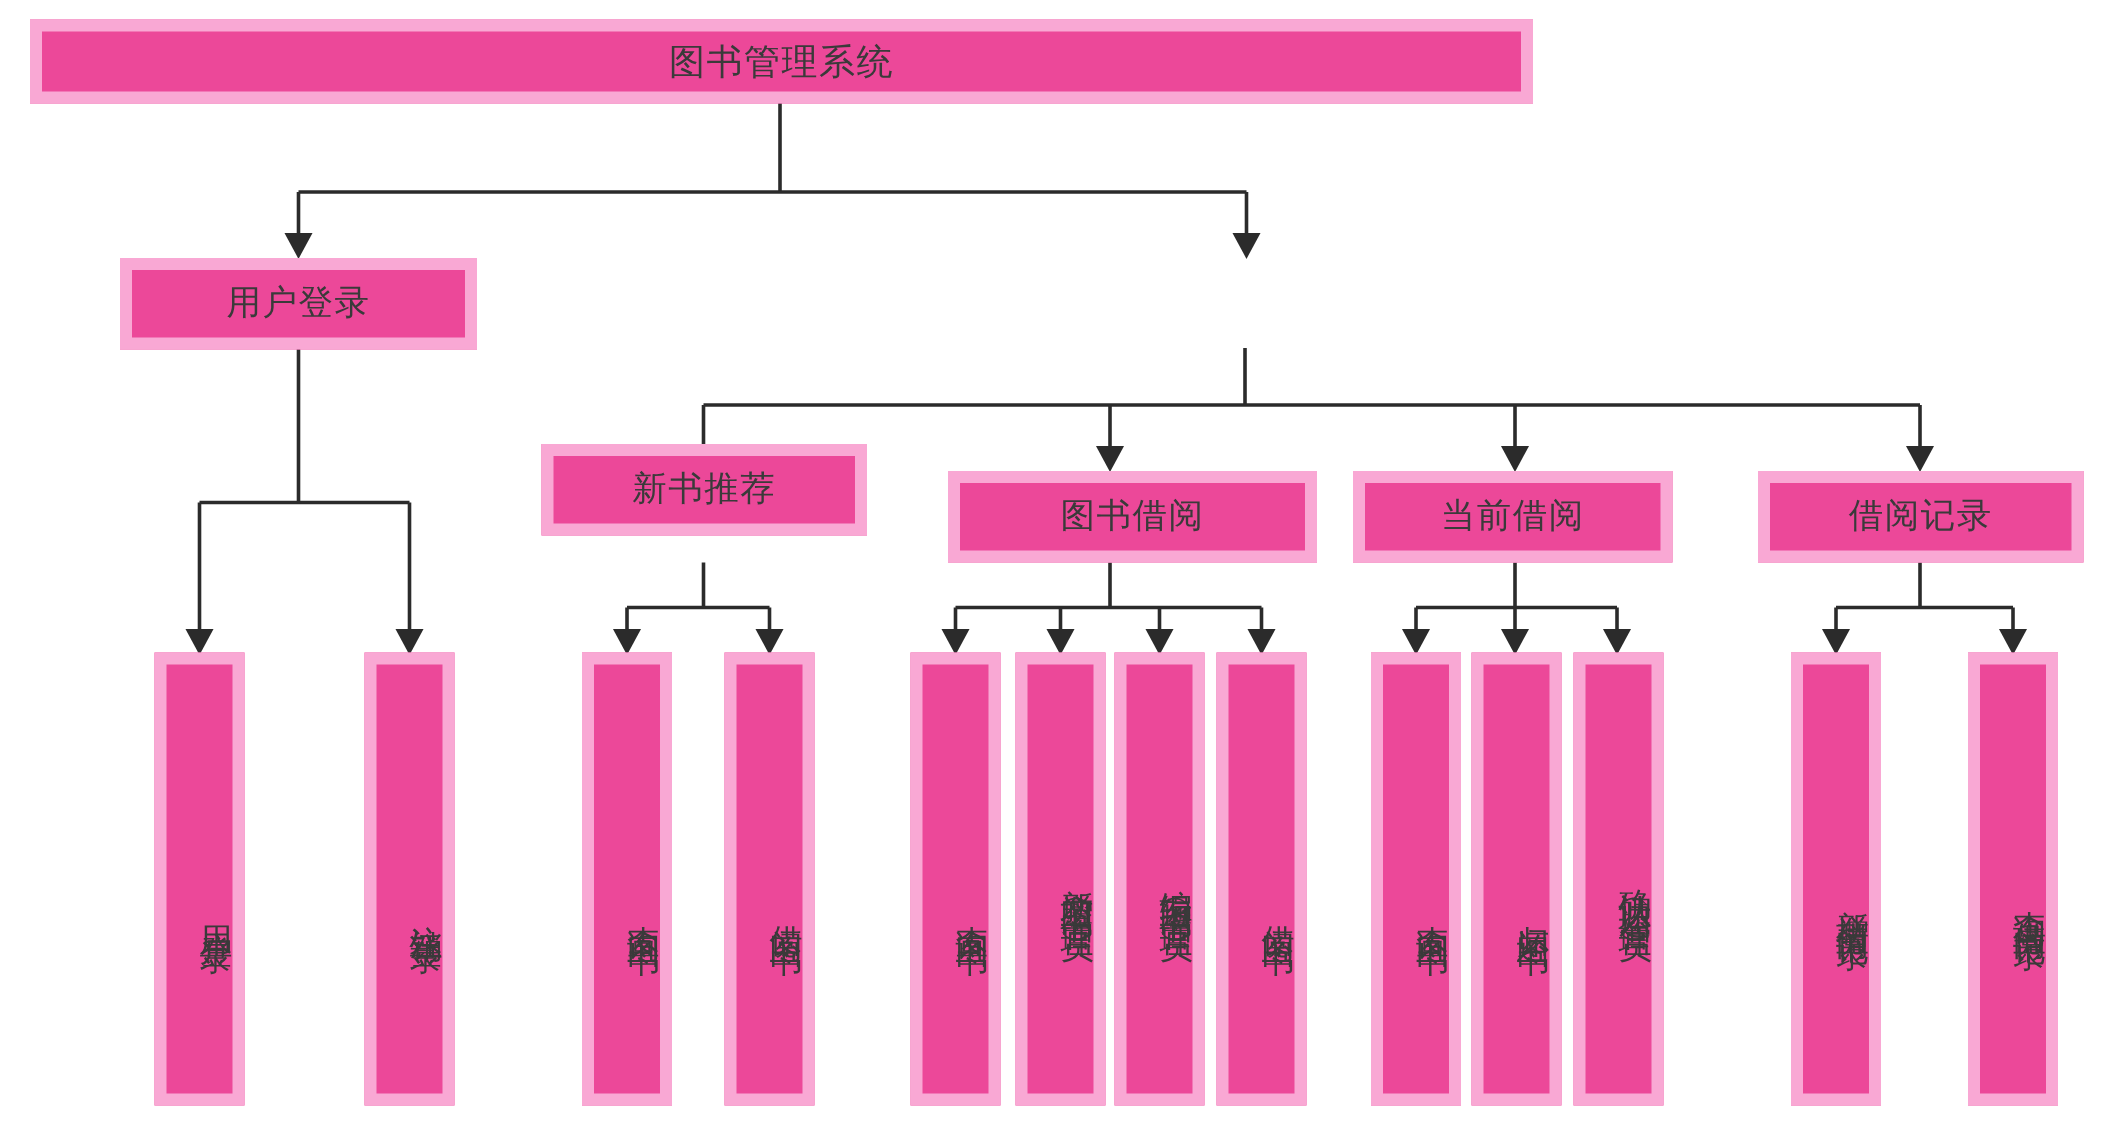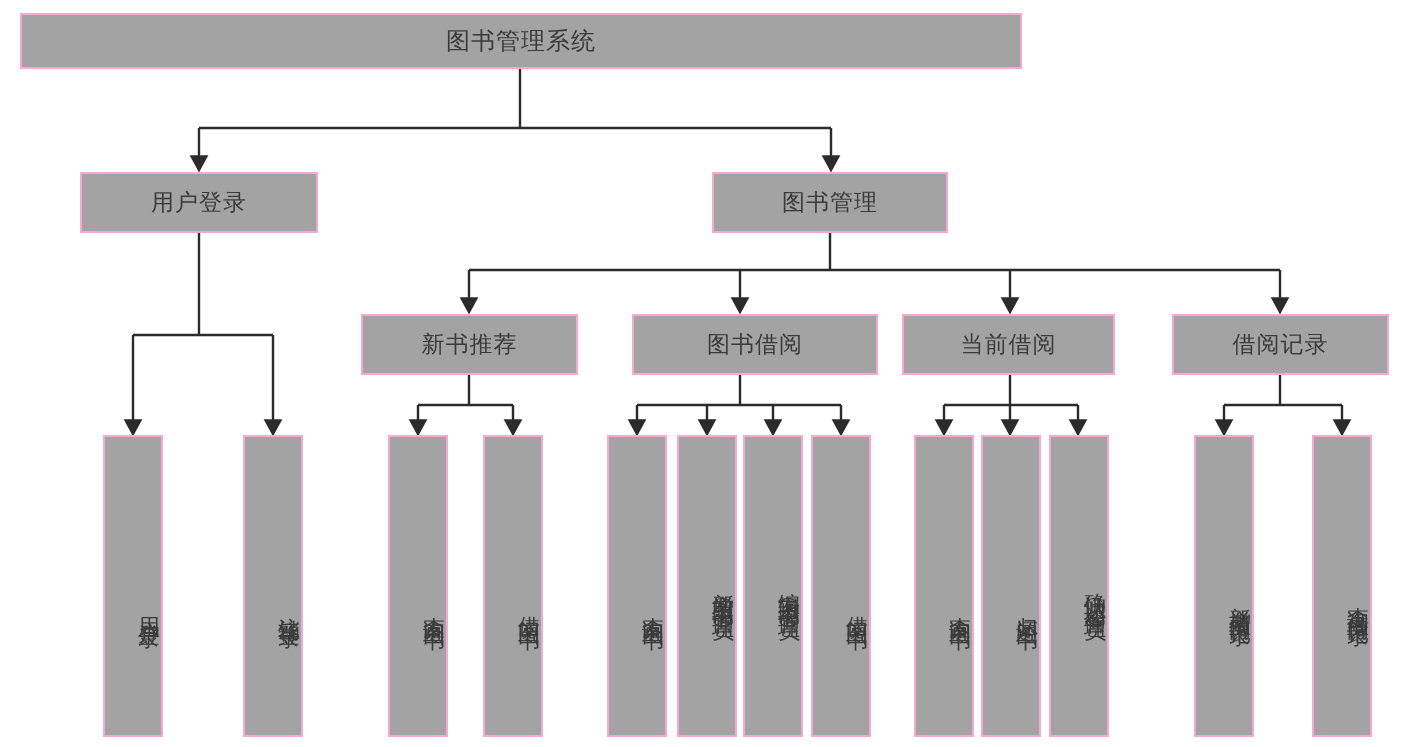--- a/index.html
+++ b/index.html
@@ -22,22 +22,22 @@
     position: absolute;
     left: 0;
     top: 0;
     width: 1405px;
     height: 747px;
     pointer-events: none;
   }
   .node {
     position: absolute;
     box-sizing: border-box;
-    border: 2px solid #f9a8d4;
-    background: #a3a3a3;
+    border: 8px solid #f9a8d4;
+    background: #ec4899;
     display: flex;
     align-items: center;
     justify-content: center;
     color: #3a3a3a;
     z-index: 2;
   }
   .node.horiz {
     font-size: 23px;
     letter-spacing: 1px;
     line-height: 1.2;
@@ -124,23 +124,22 @@
       <path d="M1280,375 L1280,405"></path>
       <path d="M1224,405 L1342,405"></path>
       <path d="M1224,405 L1224,427" marker-end="url(#arrowhead)"></path>
       <path d="M1342,405 L1342,427" marker-end="url(#arrowhead)"></path>
     </g>
   </svg>
 
   <div class="node horiz root" style="left:20px; top:13px; width:1002px; height:56px;">图书管理系统</div>
 
   <div class="node horiz" style="left:80px; top:172px; width:238px; height:61px;">用户登录</div>
-  <div class="node horiz" style="left:712px; top:172px; width:236px; height:61px;">图书管理</div>
 
-  <div class="node horiz" style="left:361px; top:314px; width:217px; height:61px;">新书推荐</div>
+  <div class="node horiz" style="left:361px; top:296px; width:217px; height:61px;">新书推荐</div>
   <div class="node horiz" style="left:632px; top:314px; width:246px; height:61px;">图书借阅</div>
   <div class="node horiz" style="left:902px; top:314px; width:213px; height:61px;">当前借阅</div>
   <div class="node horiz" style="left:1172px; top:314px; width:217px; height:61px;text-align:right;">借阅记录</div>
 
   <div class="node vert" style="left:103px; top:435px; width:60px; height:302px;">用户登录</div>
   <div class="node vert" style="left:243px; top:435px; width:60px; height:302px;">注销登录</div>
 
   <div class="node vert" style="left:388px; top:435px; width:60px; height:302px;">查询图书</div>
   <div class="node vert" style="left:483px; top:435px; width:60px; height:302px;">借阅图书</div>
 

